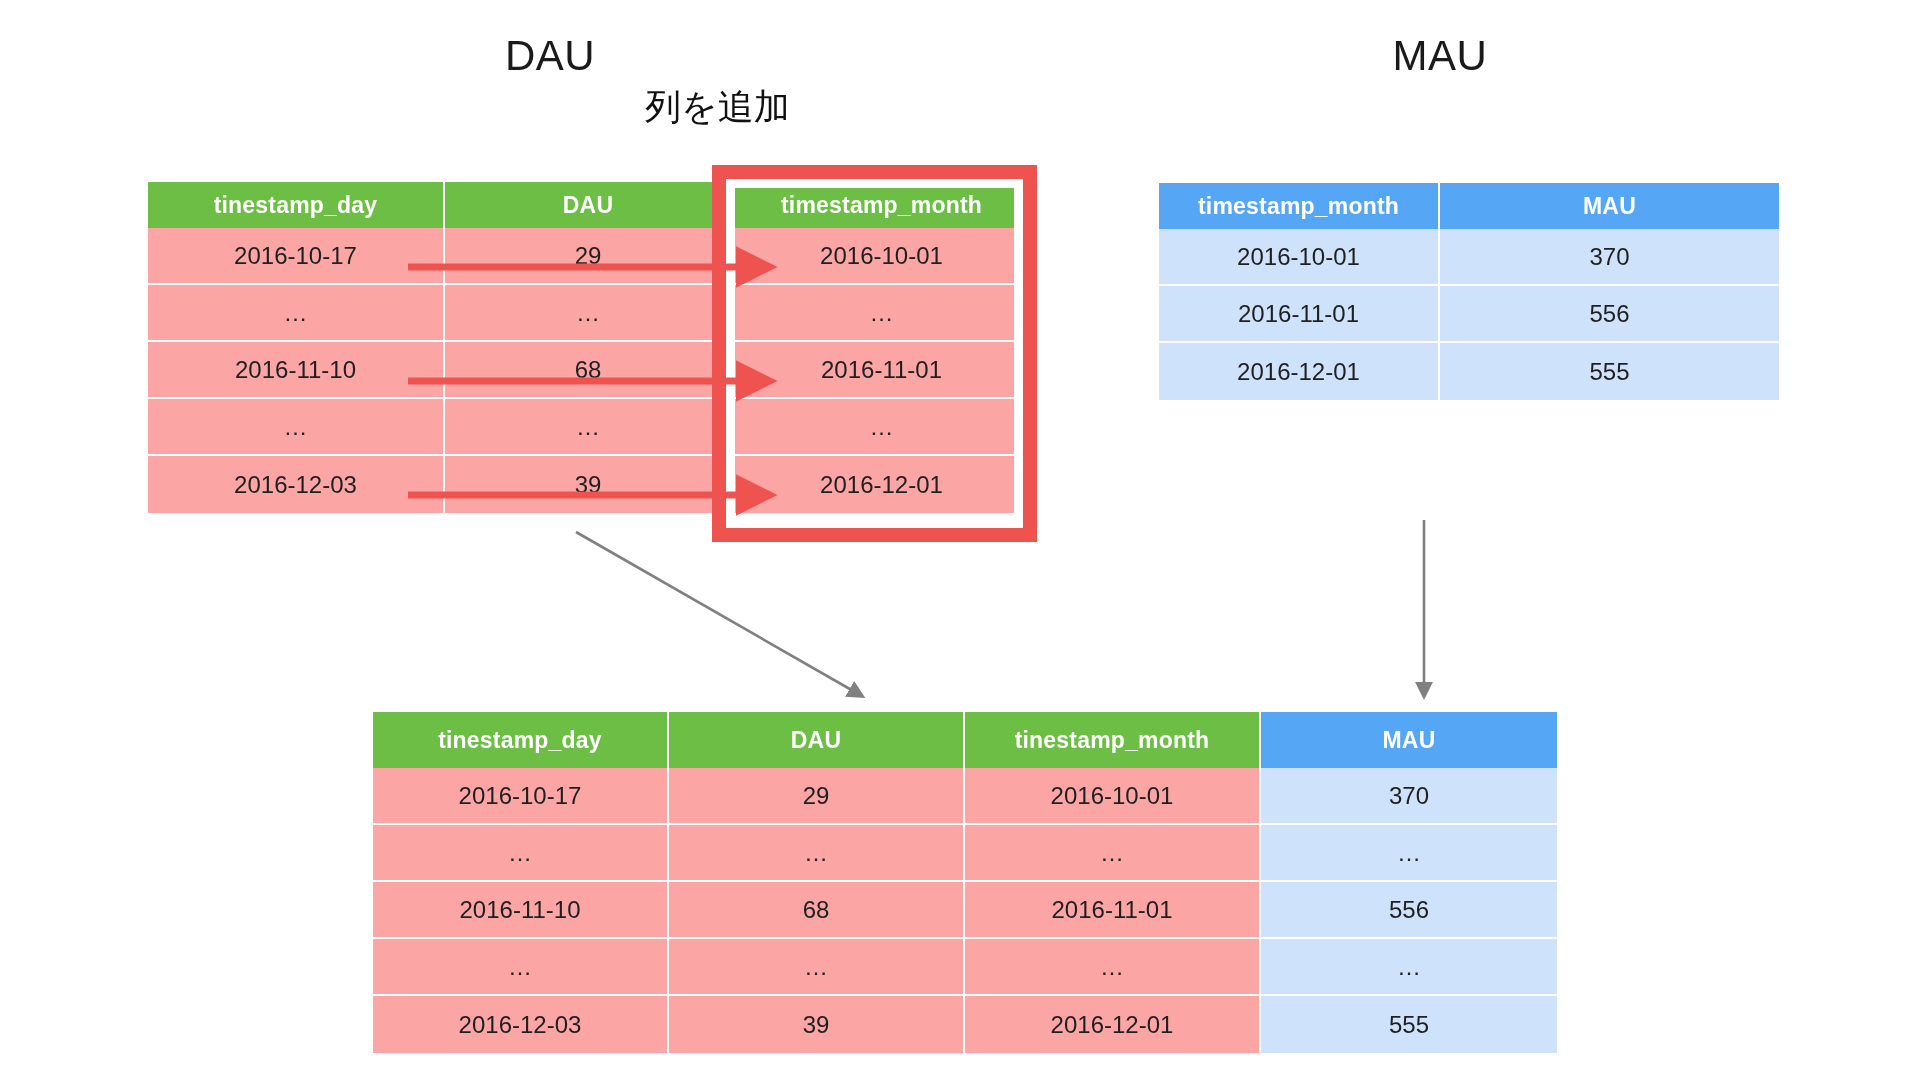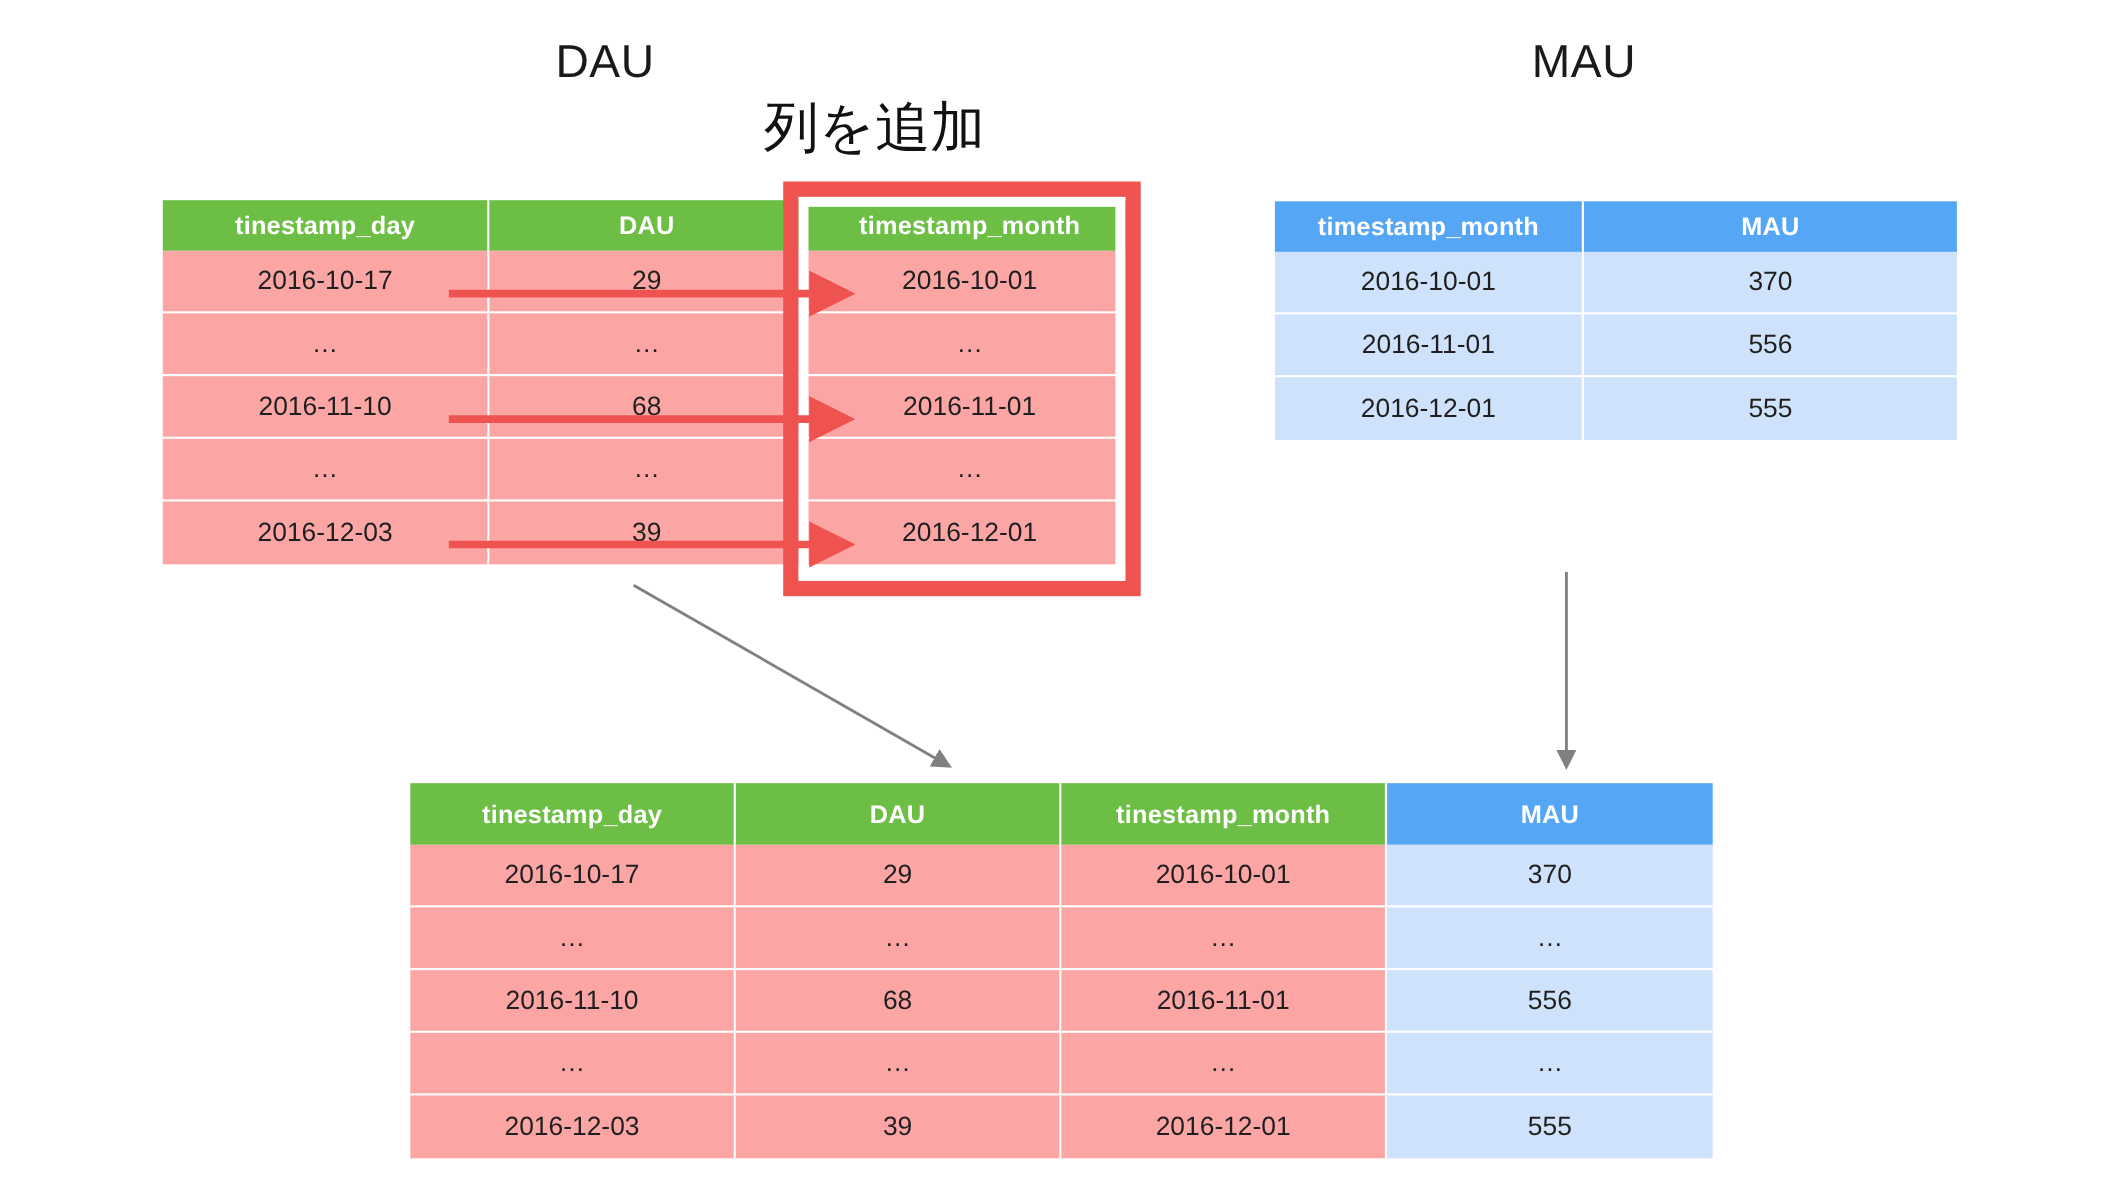--- a/index.html
+++ b/index.html
@@ -32,25 +32,24 @@
     letter-spacing: 0.5px;
     color: #1a1a1a;
     white-space: nowrap;
     text-align: center;
   }
   #caption-dau  { left: 420px;  top: 32px;  width: 260px; }
   #caption-mau  { left: 1310px; top: 32px;  width: 260px; }
 
   .annotation {
     position: absolute;
-    font-size: 50px;
+    font-size: 36px;
     font-weight: 400;
     color: #111111;
     white-space: nowrap;
-    text-align: center;
   }
   #annotation-add-column { left: 645px; top: 83px; width: 300px; }
 
   
   .tbl {
     position: absolute;
     border-collapse: separate;
     border-spacing: 0;
     table-layout: fixed;
   }

